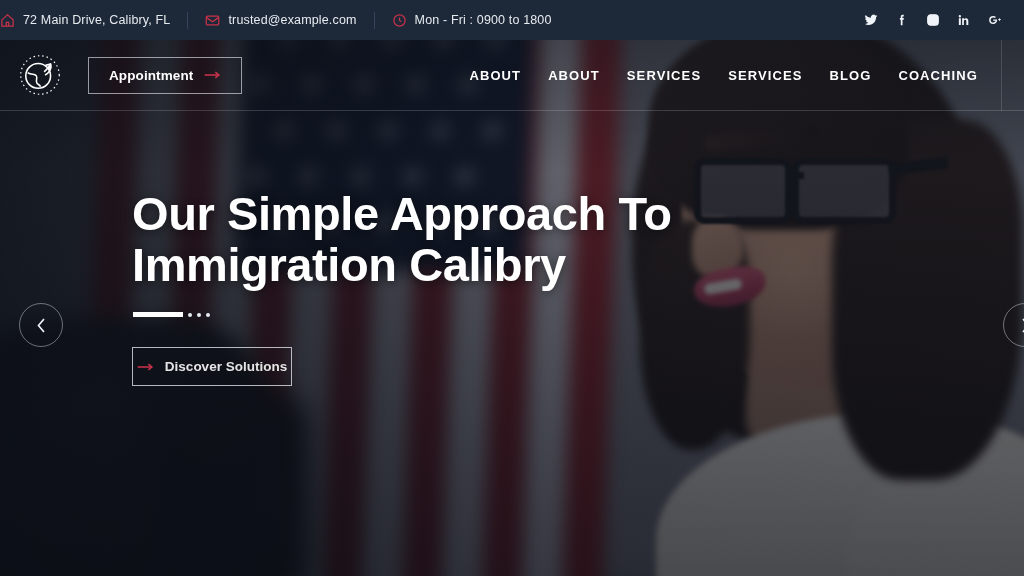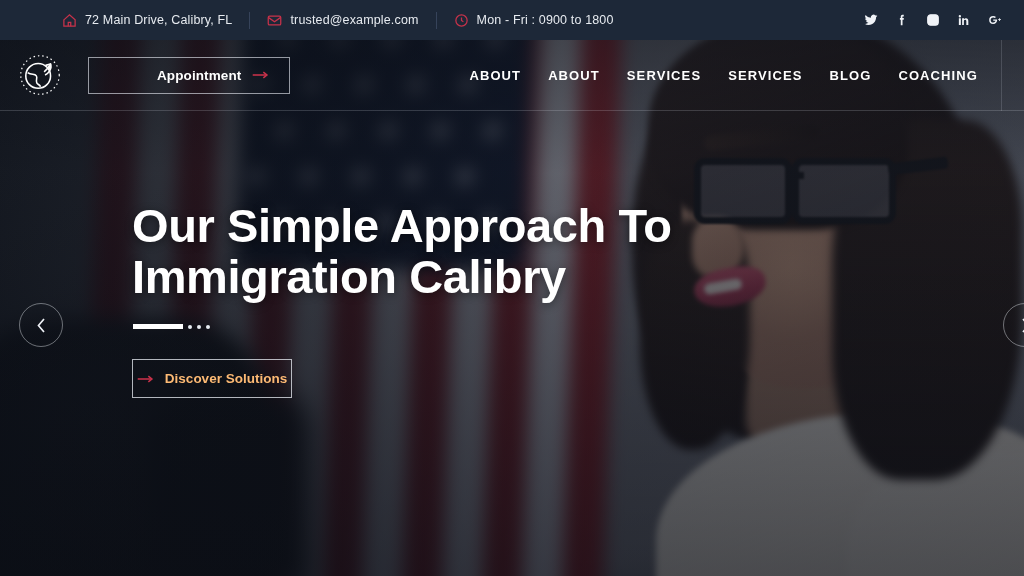--- a/index.html
+++ b/index.html
@@ -10,21 +10,21 @@
     position:relative;
   }
 
   
   .topbar{
     position:absolute; top:0; left:0; width:1024px; height:40px;
     background:#1d2838;
     display:flex; align-items:center;
     z-index:40;
   }
-  .topbar-left{ display:flex; padding-left:62px; }
+  .topbar-left{ display:flex; }
   .tb-item{ display:flex; align-items:center; gap:8px; }
   .tb-item .tb-text{
     color:#e7ebf0; font-size:12.5px; letter-spacing:.15px; white-space:nowrap;
   }
   .tb-ico{ width:15px; height:15px; display:block; color:#c8324a; }
   .tb-ico svg{ display:block; width:15px; height:15px; }
   .tb-sep{
     width:1px; height:17px; background:#36435a; margin:0 17px;
   }
   .topbar-right{
@@ -208,54 +208,54 @@
   .logo-ico svg{ display:block; width:44px; height:44px; }
   .brand-name{
     color:#fff; font-size:25px; font-weight:700; letter-spacing:.2px;
   }
   .appt-btn{
     margin-left:26px; height:37px; padding:0 20px;
     border:1px solid rgba(232,236,243,0.62);
     display:flex; align-items:center; gap:11px;
     background:transparent; cursor:pointer;
   }
-  .appt-btn .lbl{ color:#fff; font-size:13.5px; font-weight:600; letter-spacing:.1px;margin-left:48px; }
+  .appt-btn .lbl{ color:#fff; font-size:13.5px; font-weight:600; letter-spacing:.1px; }
   .arrow-r{ width:17px; height:10px; color:#c8324a; }
   .arrow-r svg{ display:block; width:17px; height:10px; }
 
   .nav{
     margin-left:auto; display:flex; align-items:center; gap:27px; padding-right:46px;
   }
   .nav a{
     color:#fff; font-size:13px; font-weight:600; letter-spacing:1.1px;
     text-decoration:none; white-space:nowrap;
   }
 
   
   .hero-content{
-    position:absolute; left:132px; top:200px; width:560px; z-index:20;
+    position:absolute; left:132px; top:188px; width:560px; z-index:20;
   }
   .hero-title{
     color:#ffffff; font-size:47px; line-height:1.09; font-weight:700;
     letter-spacing:-0.4px; text-shadow:0 2px 10px rgba(0,0,0,.45);
   }
   .divider{ display:flex; align-items:center; gap:5px; margin:22px 0 20px 1px; }
   .divider .bar{ width:50px; height:5px; background:#ffffff; }
   .divider .dot{ width:4px; height:4px; background:#e8ecf2; border-radius:50%; }
   .hero-text{
     color:#e9edf3; font-size:15.5px; line-height:1.72; font-weight:600;
     max-width:470px; text-shadow:0 1px 6px rgba(0,0,0,.5);
   }
   .cta{
     margin-top:30px; height:39px; width:160px;
     border:1px solid rgba(235,239,245,0.75);
     display:flex; align-items:center; justify-content:center; gap:11px;
     background:transparent; cursor:pointer;
   }
-  .cta .lbl{ color:#fdba74; font-size:13.5px; font-weight:600; }
+  .cta .lbl{ color:#e5e5e5; font-size:13.5px; font-weight:600; }
 
   
   .slider-arrow{
     position:absolute; top:303px; width:44px; height:44px; border-radius:50%;
     border:1px solid rgba(236,240,246,0.42);
     display:flex; align-items:center; justify-content:center;
     z-index:25; cursor:pointer; background:transparent;
   }
   .slider-arrow.prev{ left:19px; }
   .slider-arrow.next{ left:1003px; }

